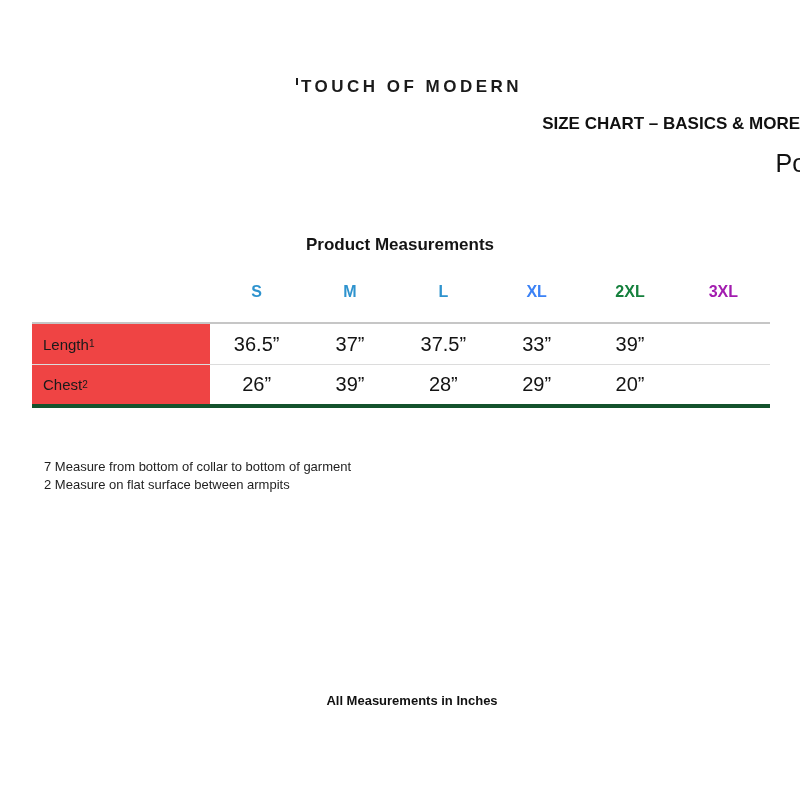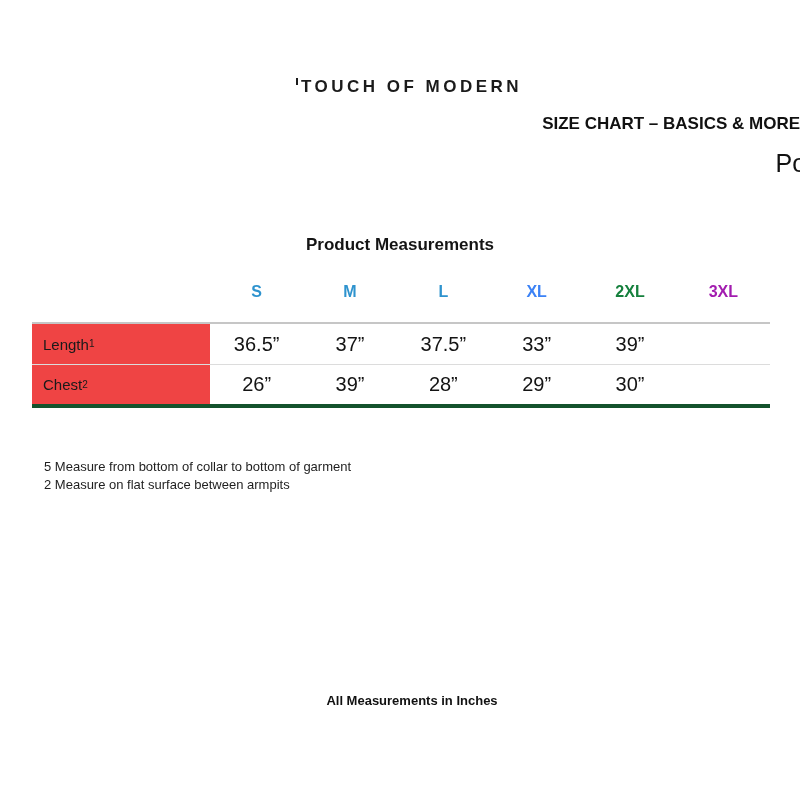--- a/index.html
+++ b/index.html
@@ -173,25 +173,25 @@
 
     <div class="row body second">
       <div class="cell label">
         <span>Chest</span>
           <sup>2</sup>
       </div>
       <div class="cell val">26”</div>
       <div class="cell val">39”</div>
       <div class="cell val">28”</div>
       <div class="cell val">29”</div>
-      <div class="cell val">30”</div>
+      <div class="cell val">20”</div>
     </div>
 
   </div>
 
   <div class="footnotes">
-    <div>5 Measure from bottom of collar to bottom of garment</div>
+    <div>7 Measure from bottom of collar to bottom of garment</div>
     <div>2 Measure on flat surface between armpits</div>
   </div>
 
   <div class="footer-note">All Measurements in Inches</div>
 
 </div>
 
 </body></html>

